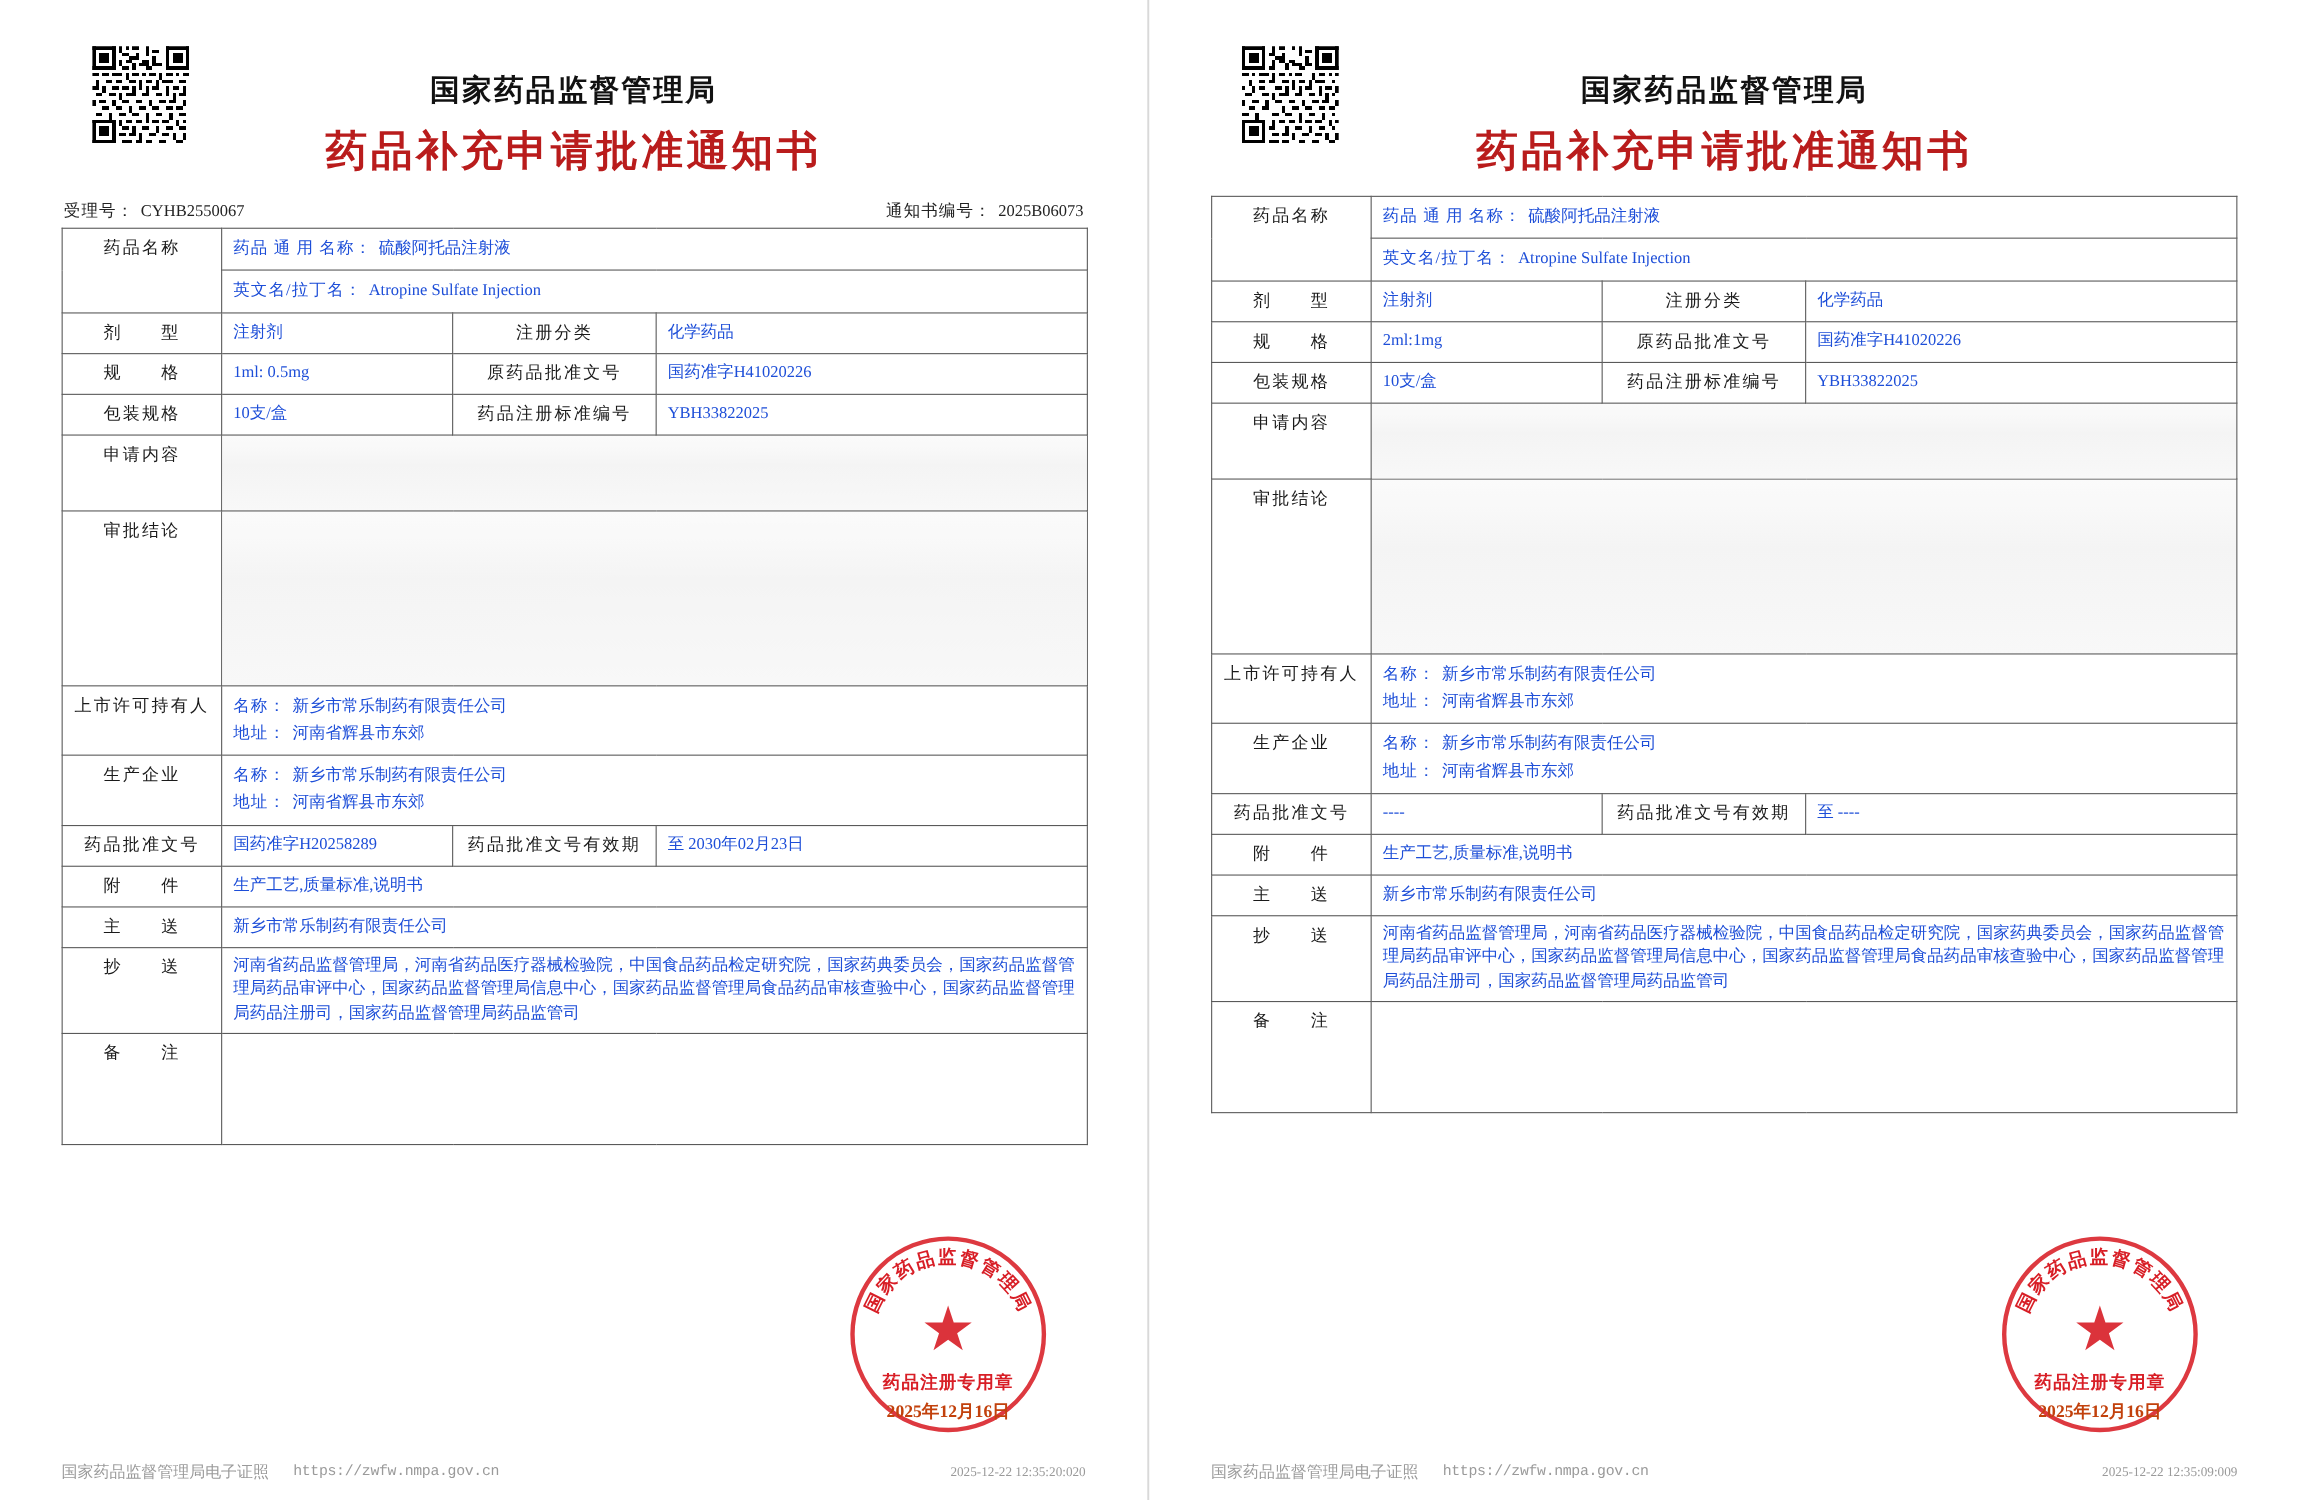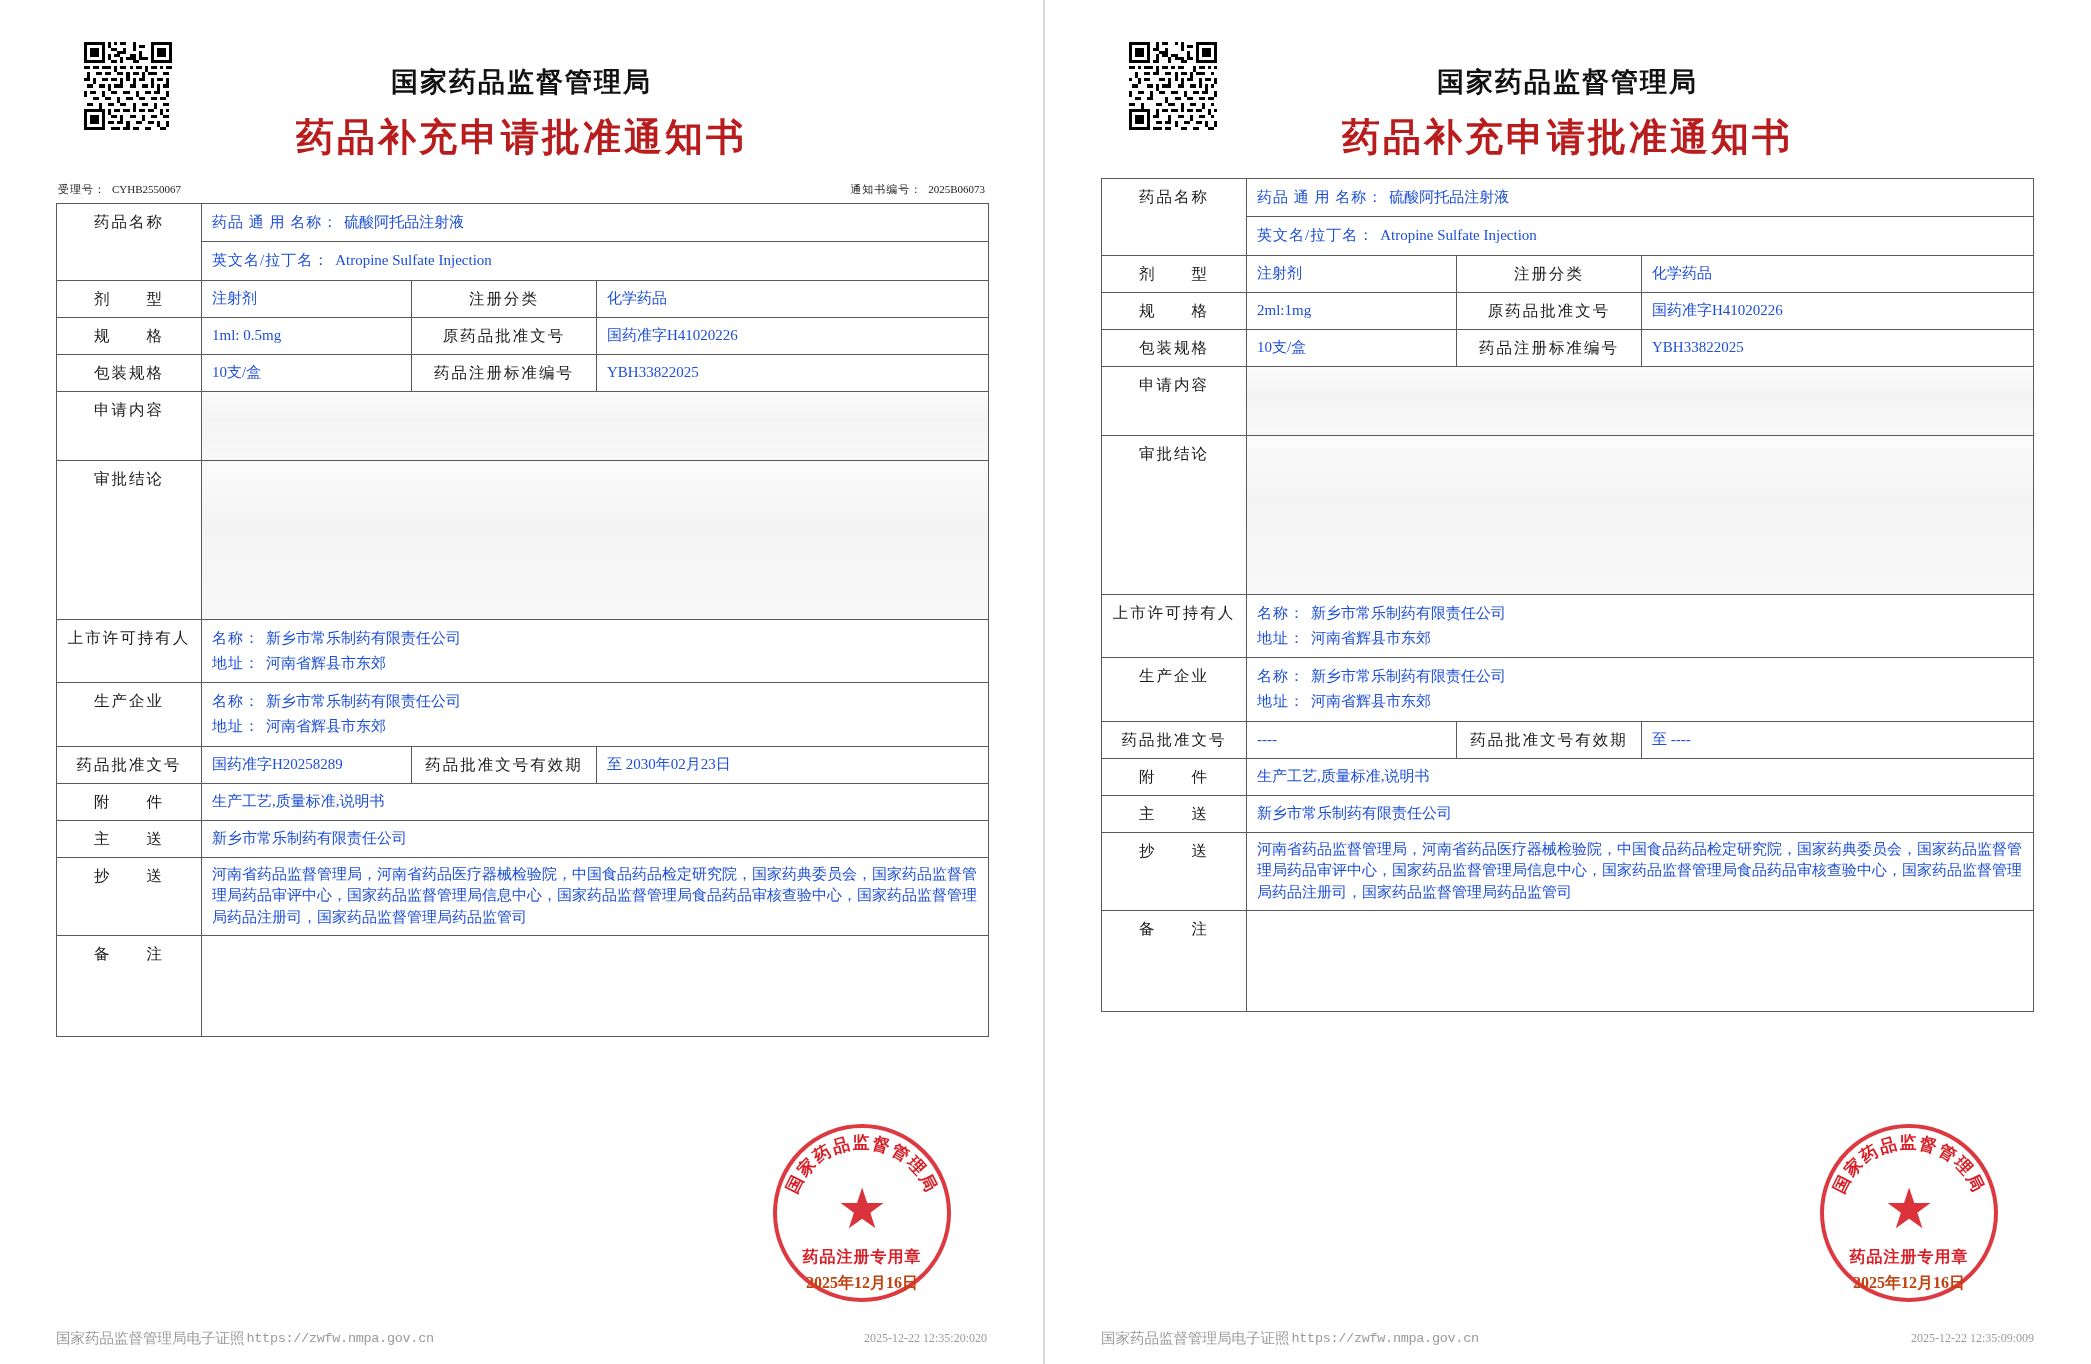--- a/index.html
+++ b/index.html
@@ -60,21 +60,21 @@
     font-weight: 700;
     letter-spacing: 3px;
     color: #b91c1c;
   }
 
   
   .meta {
     display: flex;
     justify-content: space-between;
     align-items: flex-end;
-    font-size: 11px;
+    font-size: 15px;
     padding: 4px 2px 6px 2px;
     color: #222;
   }
   .meta .lbl { letter-spacing: 1px; }
   .meta .val { margin-left: 6px; font-family: "Liberation Serif", serif; }
 
   
   table.doc {
     width: 100%;
     border-collapse: collapse;
@@ -176,21 +176,21 @@
   }
 
   
   .footer {
     position: absolute;
     left: 56px;
     right: 56px;
     bottom: 16px;
     display: flex;
     align-items: center;
-    gap: 2px;
+    gap: 22px;
     font-size: 14.5px;
     color: #9a9a9a;
   }
   .footer .url { font-family: "Liberation Mono", monospace; font-size: 13.5px; letter-spacing: -0.3px;}
   .footer .ts { margin-left: auto; font-family: Liberation Serif, serif; font-size: 12px; }
 </style>
 </head>
 <body>
 
 <div class="page-wrap">

